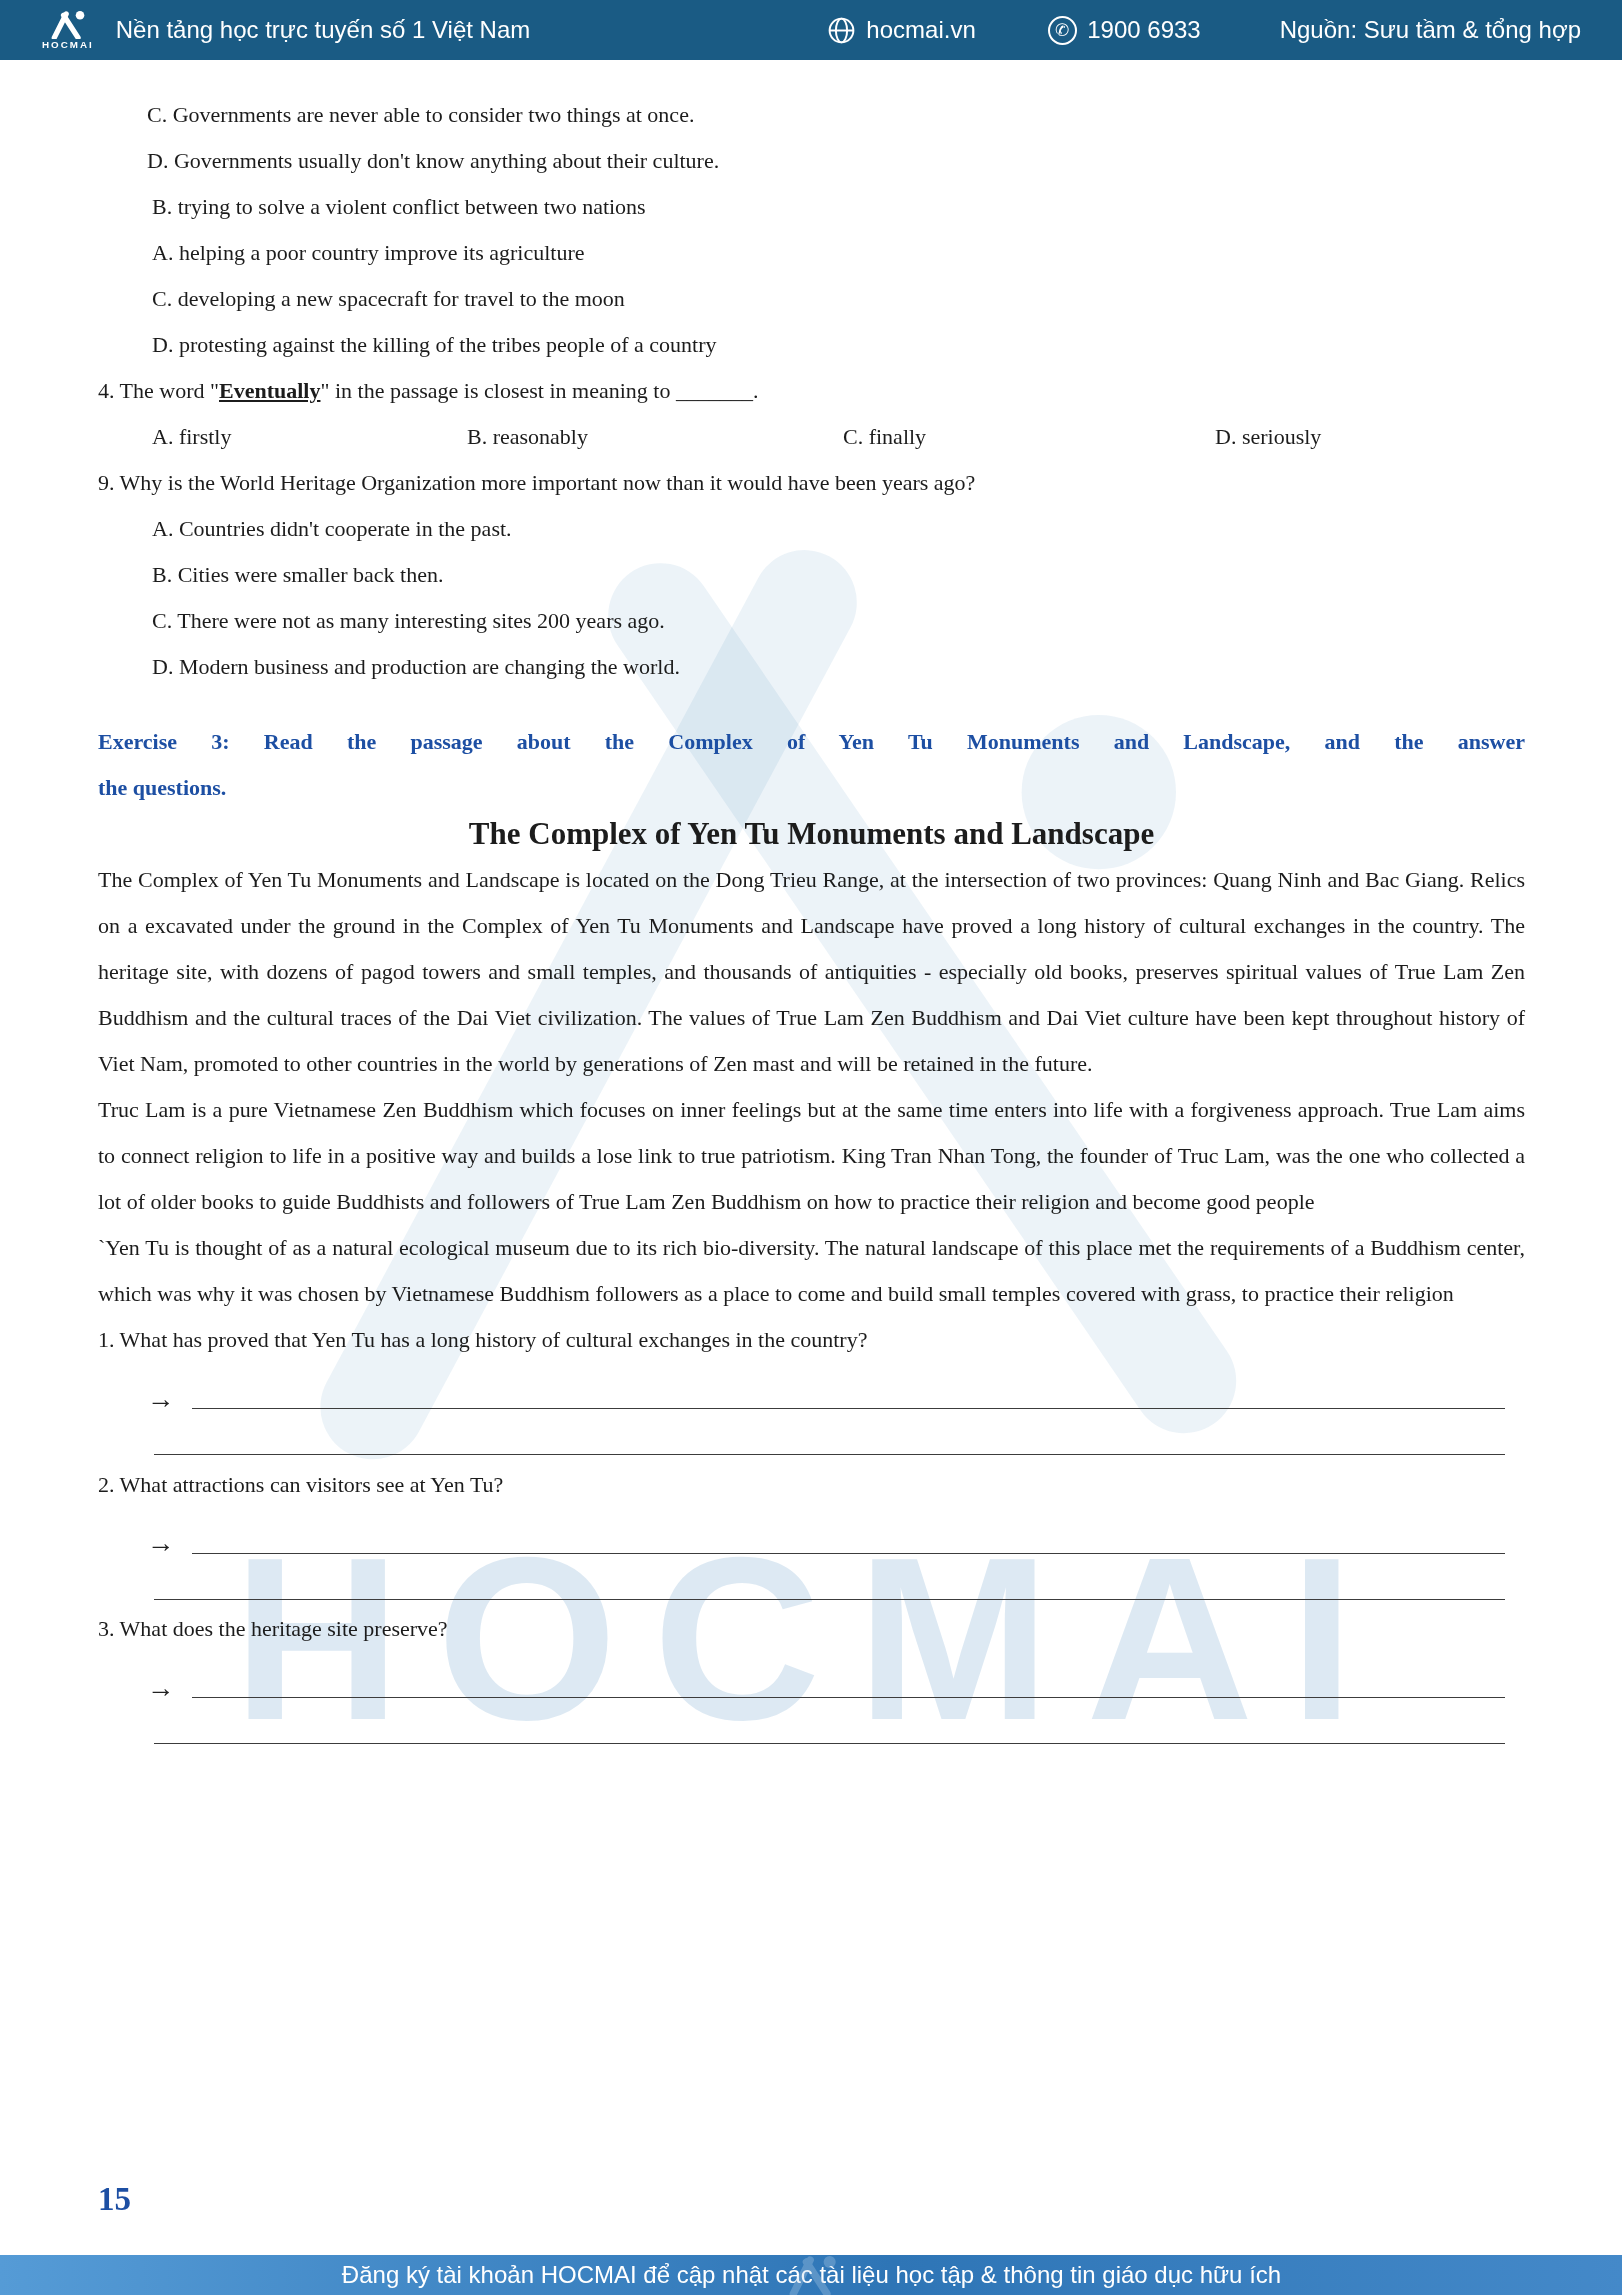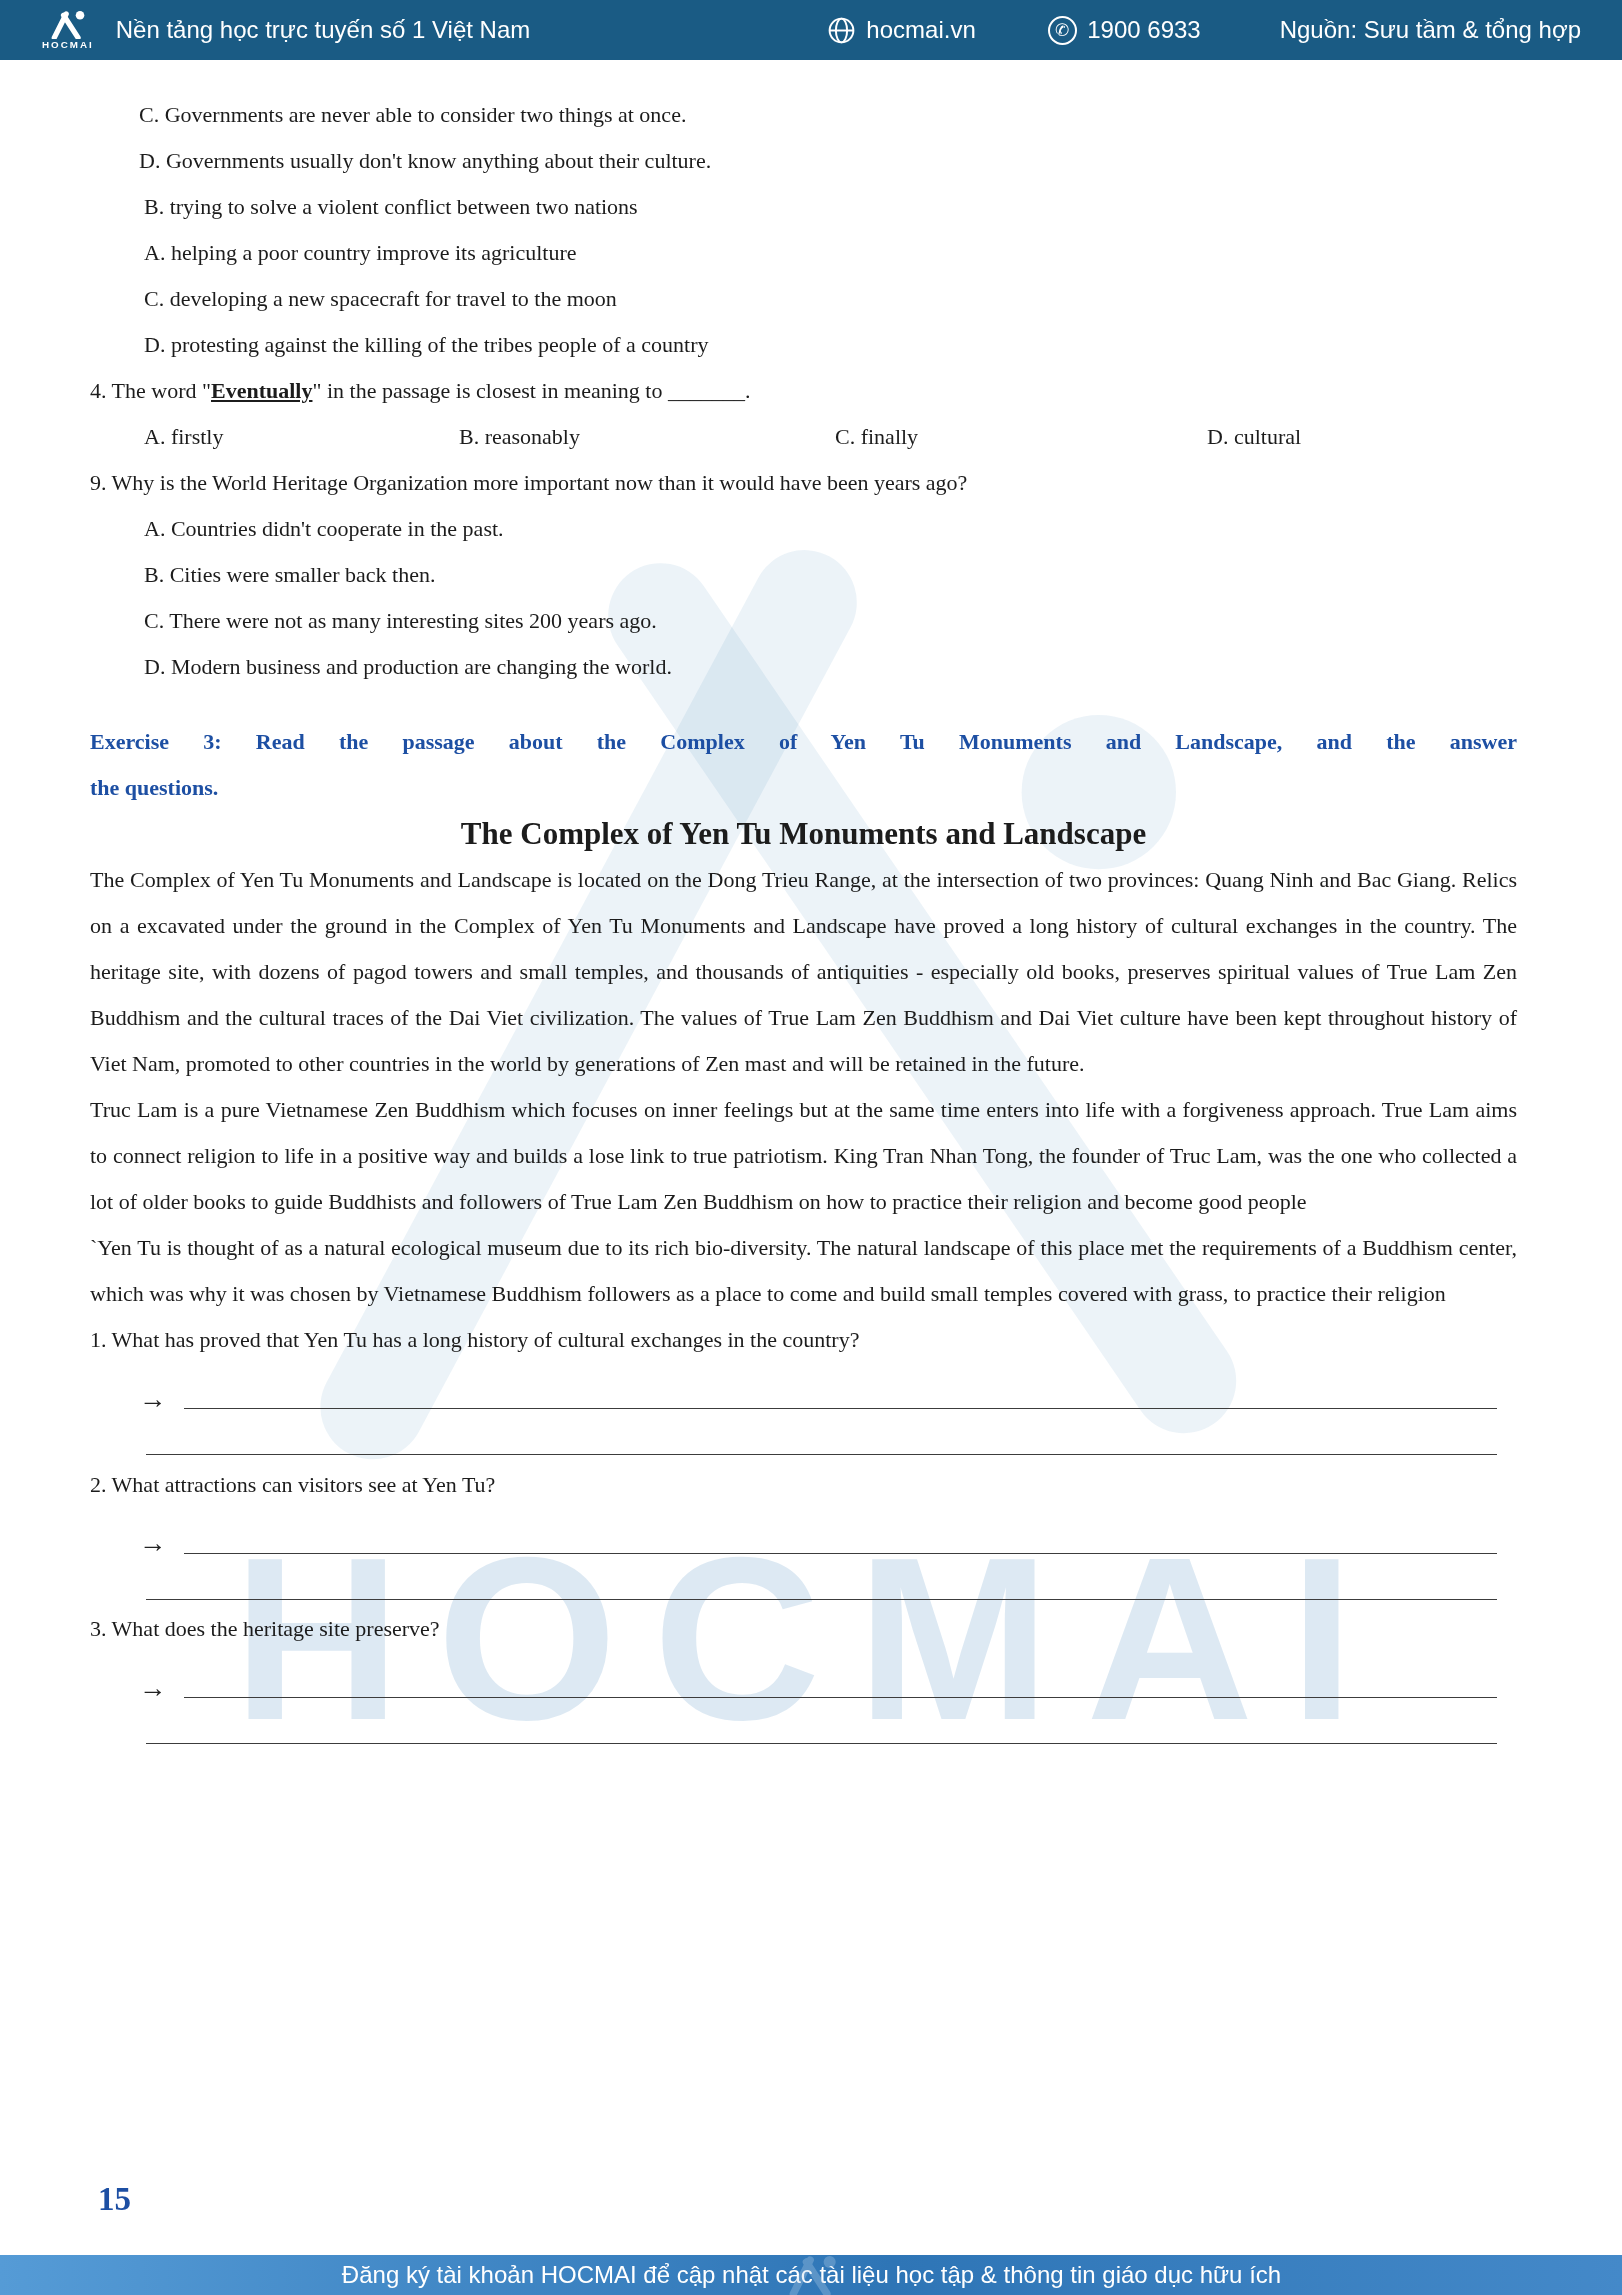--- a/index.html
+++ b/index.html
@@ -36,21 +36,21 @@
   .watermark-figure { position:absolute; top:517px; left:255px; z-index:1; }
   .wm-text {
     position:absolute; top:1505px; left:0; width:100%; z-index:1;
     text-align:center; font-family:"Liberation Sans","DejaVu Sans",sans-serif;
     font-weight:bold; font-size:232px; letter-spacing:36px;
     color:rgba(46,117,182,0.16); white-space:nowrap;
   }
 
   
   .content {
-    position:absolute; top:92px; left:90px; width:1427px; z-index:2;
+    position:absolute; top:92px; left:98px; width:1427px; z-index:2;
     font-size:22px; line-height:46px;
   }
   .opt { padding-left:54px; }
   .indent1 { padding-left:49px; }
   .optrow { display:grid; grid-template-columns:315px 376px 372px 1fr; padding-left:54px; }
   .kw { font-weight:bold; text-decoration:underline; }
   .ex-heading {
     margin-top:29.4px; color:var(--accent_blue,#1d4fa3); font-weight:bold;
   }
   .ex-heading .l1 { text-align:justify; text-align-last:justify; }
@@ -127,21 +127,21 @@
     <div class="opt">B. trying to solve a violent conflict between two nations</div>
     <div class="opt">A. helping a poor country improve its agriculture</div>
     <div class="opt">C. developing a new spacecraft for travel to the moon</div>
     <div class="opt">D. protesting against the killing of the tribes people of a country</div>
 
     <div class="q"><span>4. The word "</span><span class="kw">Eventually</span><span>" in the passage is closest in meaning to _______.</span></div>
     <div class="optrow">
       <span>A. firstly</span>
       <span>B. reasonably</span>
       <span>C. finally</span>
-      <span>D. cultural</span>
+      <span>D. seriously</span>
     </div>
 
     <div class="q">9. Why is the World Heritage Organization more important now than it would have been years ago?</div>
     <div class="opt">A. Countries didn't cooperate in the past.</div>
     <div class="opt">B. Cities were smaller back then.</div>
     <div class="opt">C. There were not as many interesting sites 200 years ago.</div>
     <div class="opt">D. Modern business and production are changing the world.</div>
 
     <div class="ex-heading">
       <div class="l1">Exercise 3: Read the passage about the Complex of Yen Tu Monuments and Landscape, and the answer</div>

